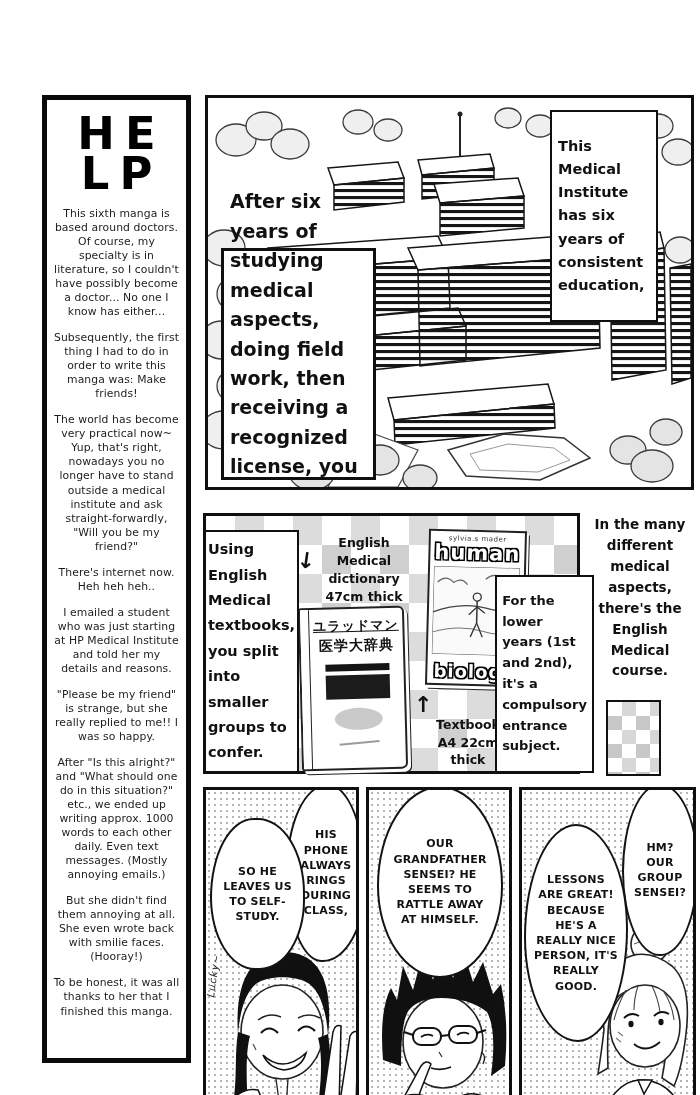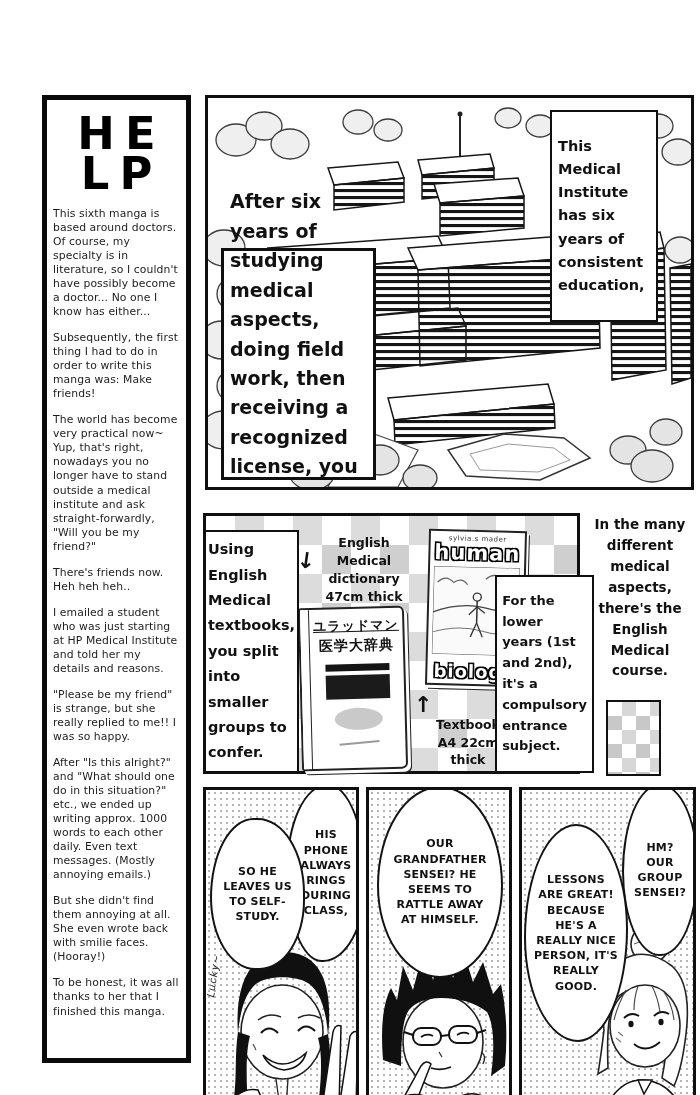--- a/index.html
+++ b/index.html
@@ -7,21 +7,21 @@
         font-family:"DejaVu Sans",sans-serif;color:#111;box-sizing:border-box;}
   #page *{box-sizing:border-box;}
   .abs{position:absolute;}
 
   
   .sidebar{left:42px;top:95px;width:149px;height:968px;border:5px solid #0a0a0a;background:#fff;
            padding:14px 6px 8px 6px;overflow:hidden;}
   .logo{text-align:center;font-weight:900;font-size:44px;line-height:.92;letter-spacing:10px;
         transform:scaleX(1.02);margin-bottom:10px;color:#000;}
   .logo div{text-indent:10px;}
-  .sb-p{font-size:10.8px;line-height:1.3;margin:12px 0 8px 0;color:#1c1c1c;
+  .sb-p{font-size:10.8px;line-height:1.3;text-align:center;margin:12px 0 8px 0;color:#1c1c1c;
         letter-spacing:.1px;}
 
   
   .panel{border:3px solid #0f0f0f;background:#fff;overflow:hidden;}
 
   
   .top-panel{left:205px;top:95px;width:489px;height:395px;}
   .cap-box{background:#fff;border:3px solid #0f0f0f;text-align:left;font-weight:bold;
            display:flex;align-items:center;justify-content:center;padding:6px;}
   .cap-tl{left:13px;top:150px;width:155px;height:232px;font-size:19px;line-height:1.55;}
@@ -97,21 +97,21 @@
 <div id="page">
 
   <div class="abs sidebar">
     <div class="logo">
       <div>HE</div>
       <div>LP</div>
     </div>
     <p class="sb-p">This sixth manga is based around doctors. Of course, my specialty is in literature, so I couldn't have possibly become a doctor... No one I know has either...</p>
     <p class="sb-p">Subsequently, the first thing I had to do in order to write this manga was: Make friends!</p>
     <p class="sb-p">The world has become very practical now~ Yup, that's right, nowadays you no longer have to stand outside a medical institute and ask straight-forwardly, "Will you be my friend?"</p>
-    <p class="sb-p">There's friends now. Heh heh heh..</p>
+    <p class="sb-p">There's internet now. Heh heh heh..</p>
     <p class="sb-p">I emailed a student who was just starting at HP Medical Institute and told her my details and reasons.</p>
     <p class="sb-p">"Please be my friend" is strange, but she really replied to me!! I was so happy.</p>
     <p class="sb-p">After "Is this alright?" and "What should one do in this situation?" etc., we ended up writing approx. 1000 words to each other daily. Even text messages. (Mostly annoying emails.)</p>
     <p class="sb-p">But she didn't find them annoying at all. She even wrote back with smilie faces. (Hooray!)</p>
     <p class="sb-p">To be honest, it was all thanks to her that I finished this manga.</p>
   </div>
 
   <div class="abs panel top-panel">
     <svg class="abs char" style="left:0;top:0;" width="483" height="389" viewBox="0 0 483 389">
       <defs>

